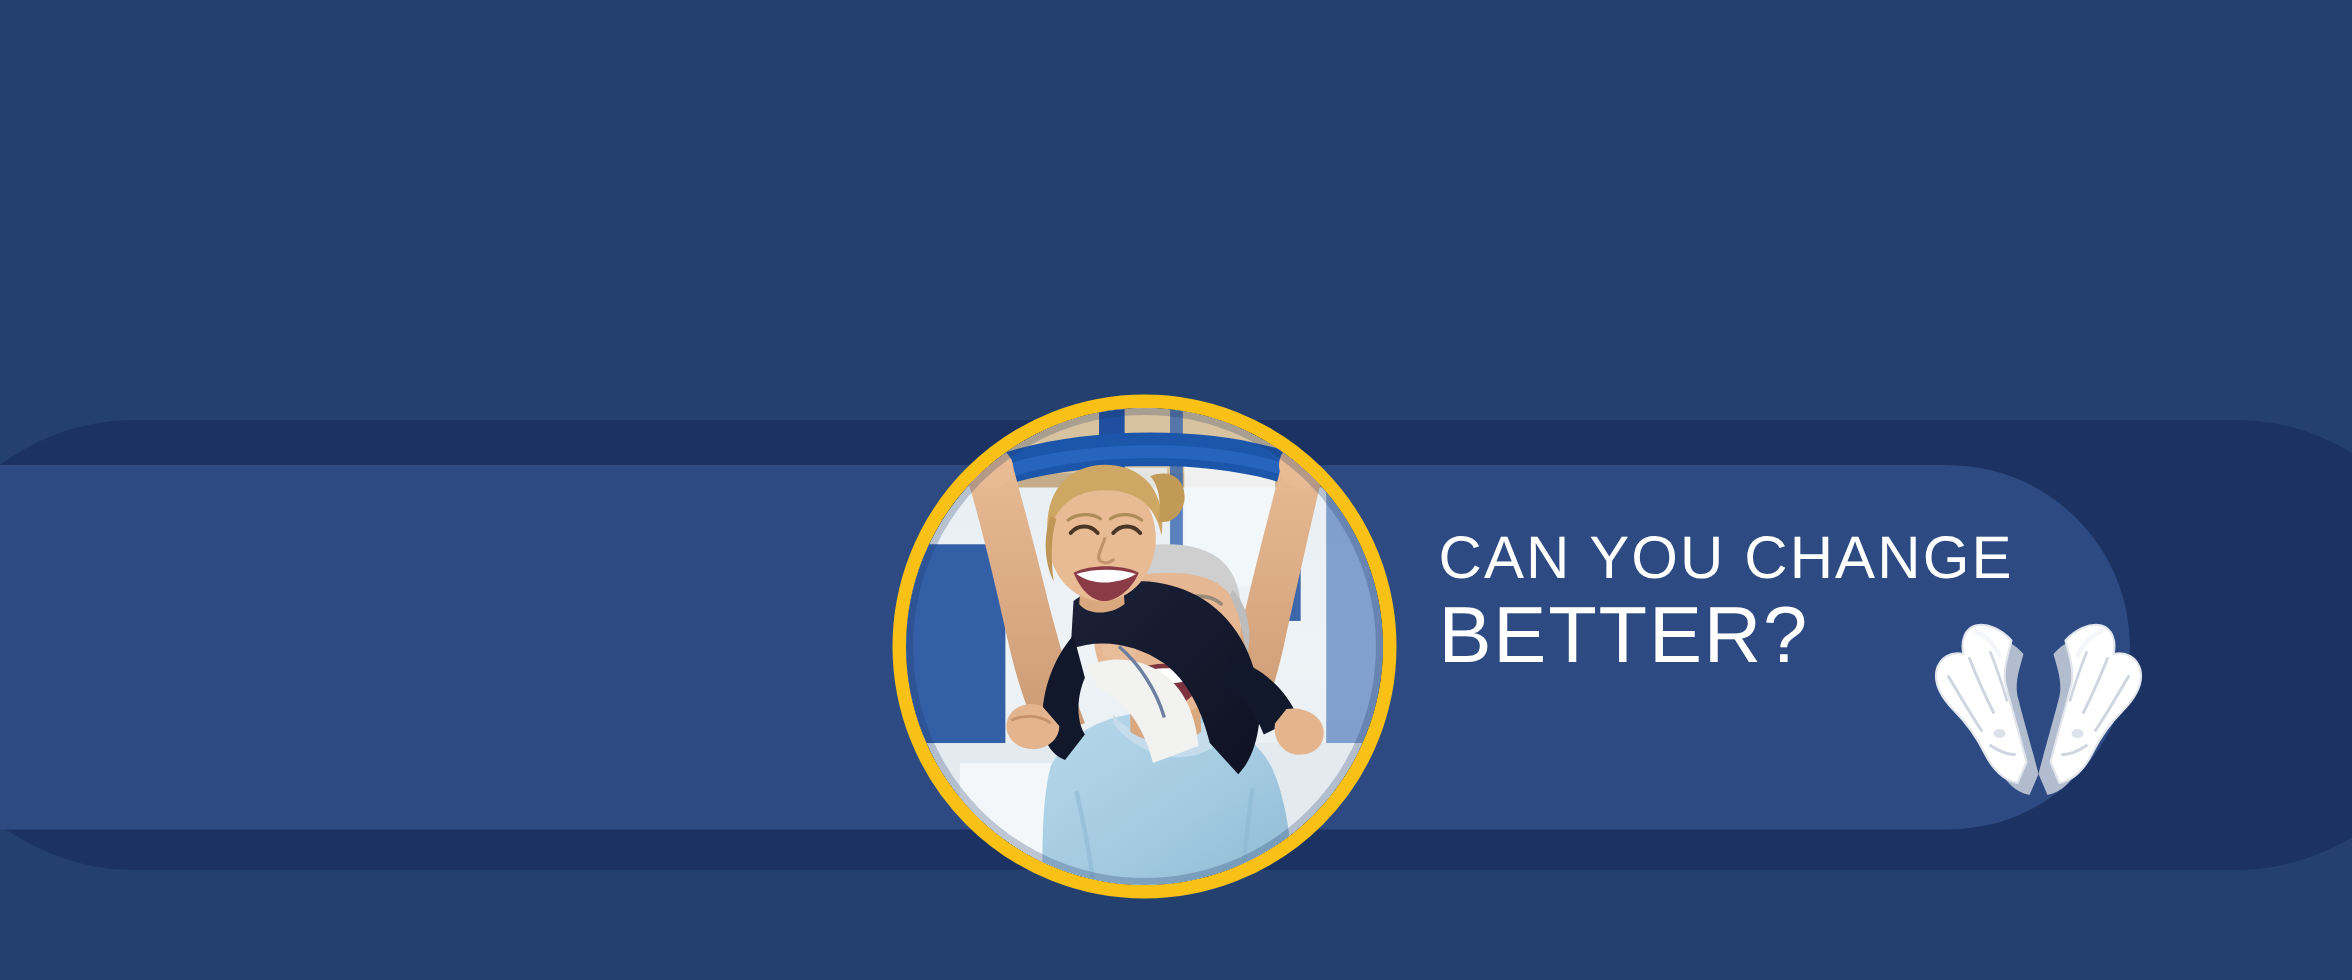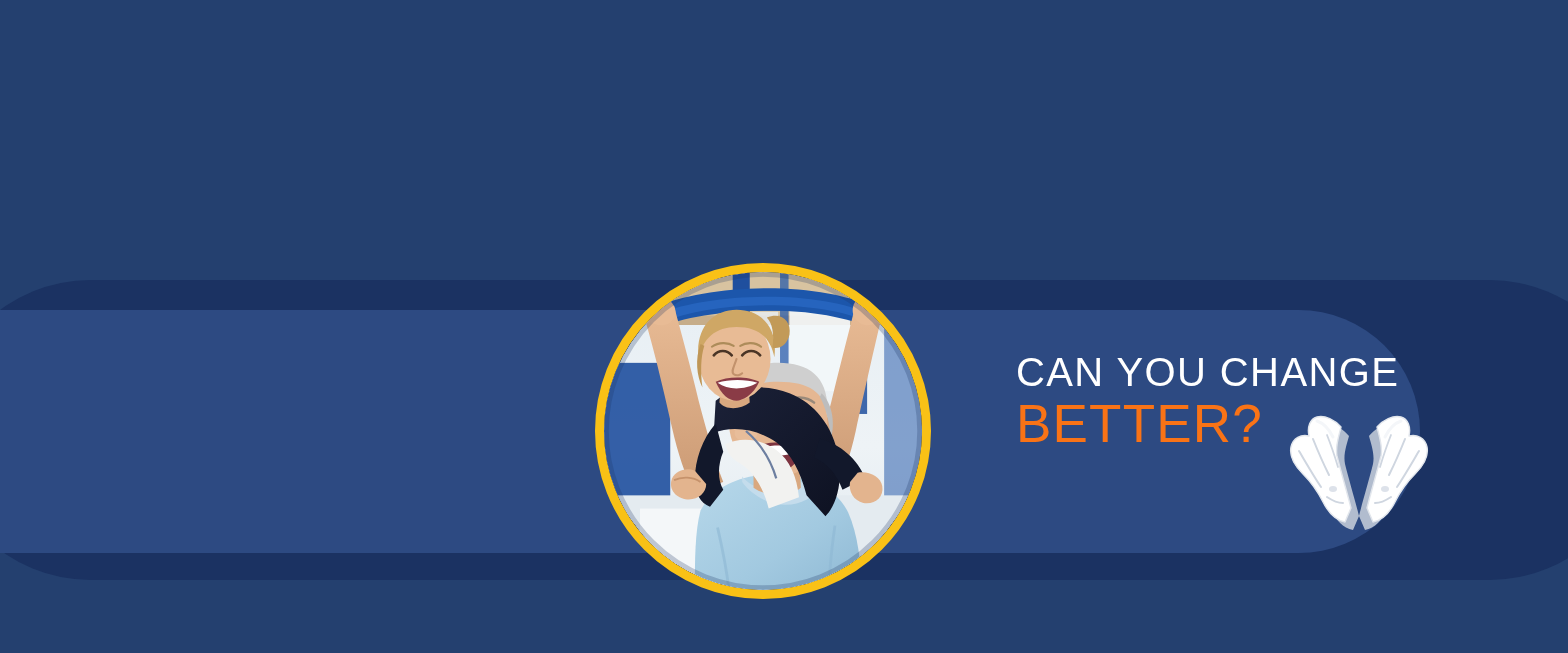--- a/index.html
+++ b/index.html
@@ -38,41 +38,41 @@
     top:310px;
     width:1840px;
     height:243px;
     background:#2d4a82;
     border-radius:122px;
   }
 
   
   .headline {
     position:absolute;
-    left:1016px;
+    left:959px;
     top:352px;
     width:420px;
     z-index:6;
     line-height:1.0;
   }
   .hl-line {
     display:block;
     font-size:40px;
     font-weight:300;
     letter-spacing:1.4px;
     color:#ffffff;
     white-space:nowrap;
     margin-bottom:5px;
   }
   .hl-accent {
     display:block;
     font-size:53px;
     font-weight:300;
     letter-spacing:1.2px;
-    color:#f97316;
+    color:#ffffff;
     white-space:nowrap;
     margin-top:3px;
   }
 
   
   .medallion {
     position:absolute;
     left:595px;
     top:263px;
     width:336px;

